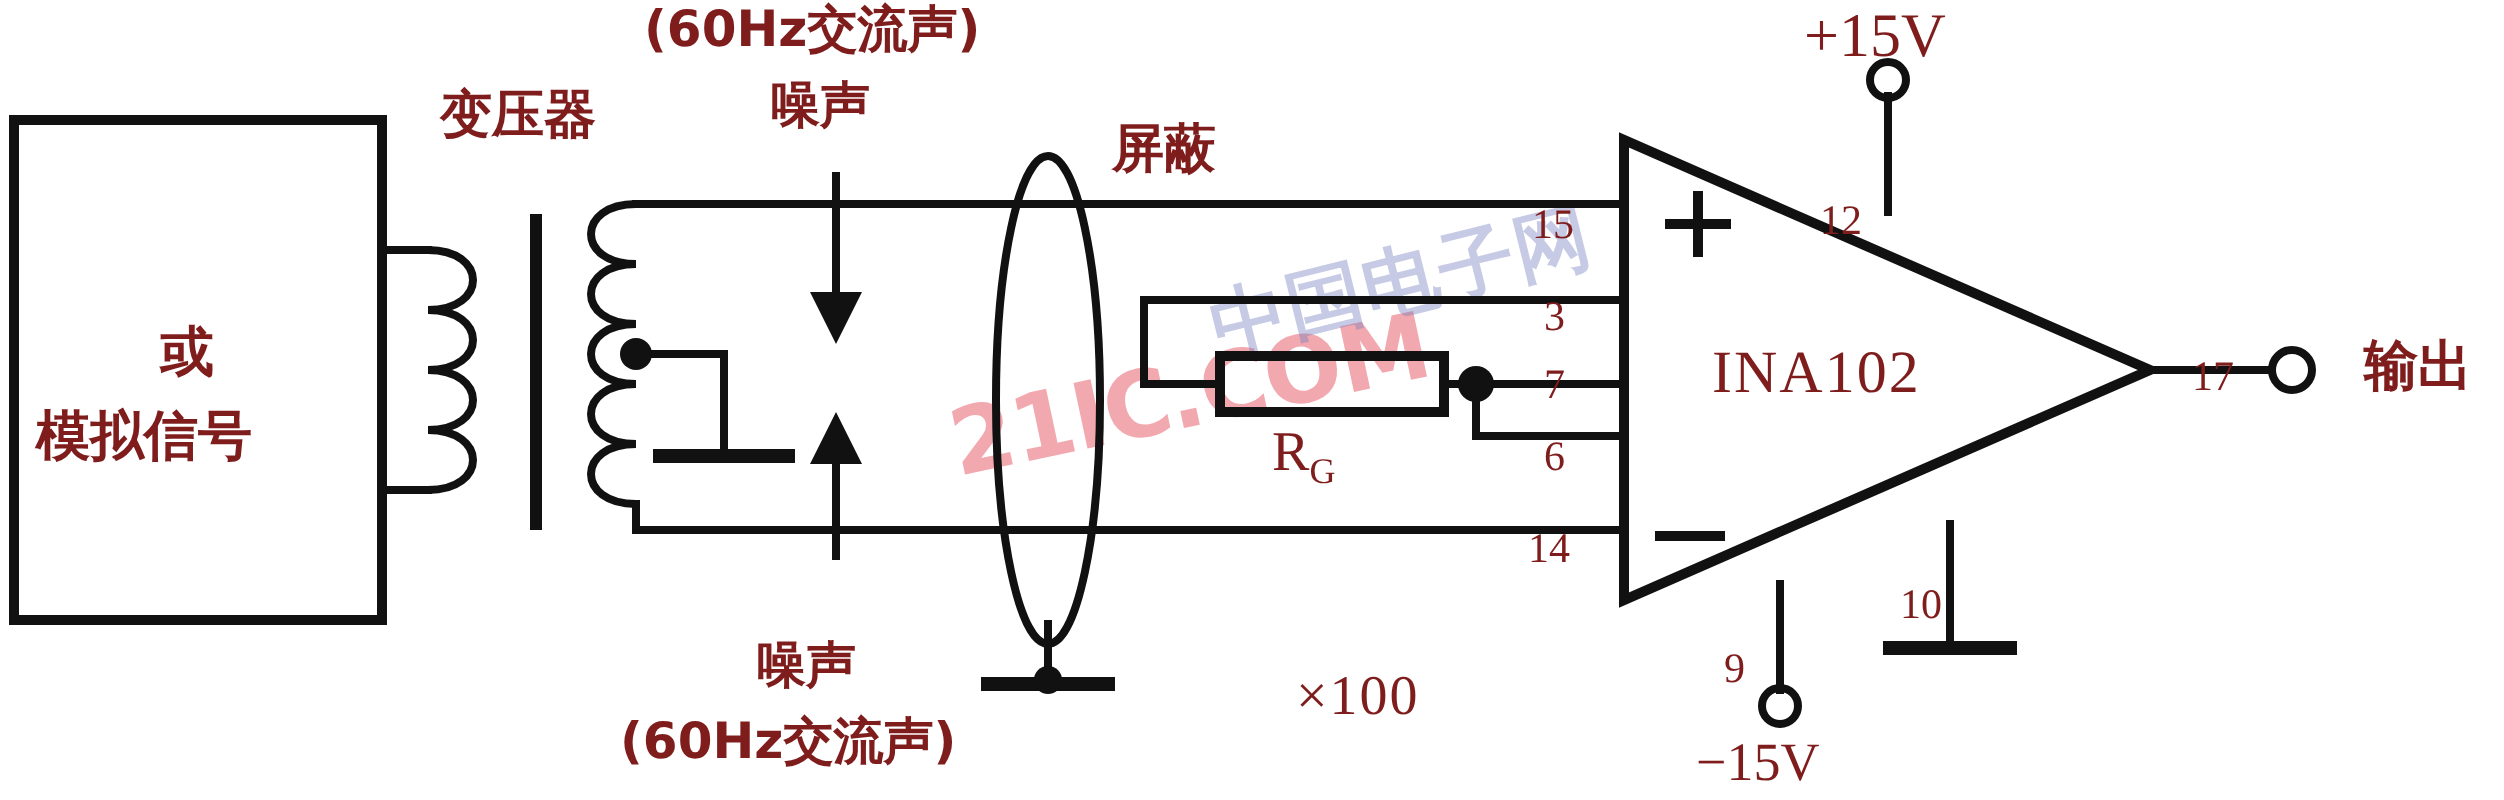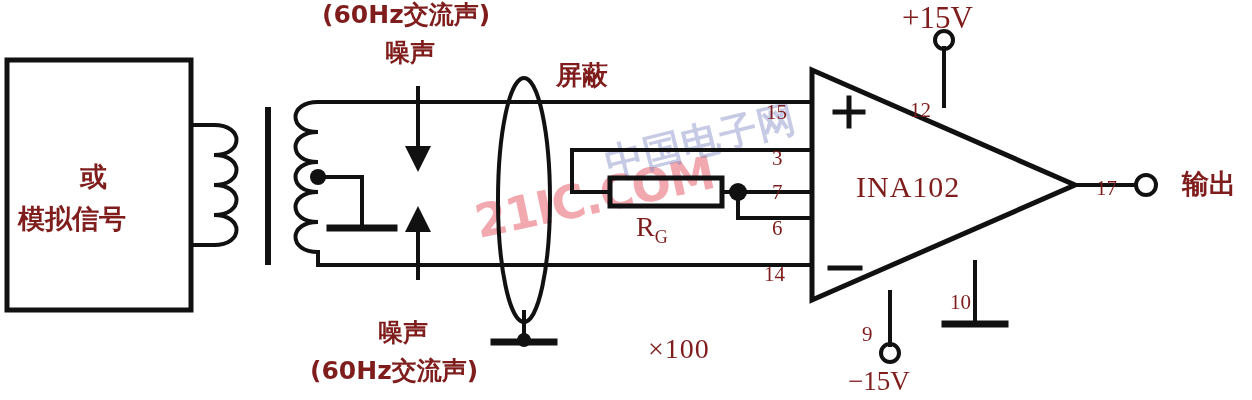--- a/index.html
+++ b/index.html
@@ -134,20 +134,21 @@
 
       <circle cx="318" cy="177" r="8" fill="#111111" stroke="none"></circle>
       <circle cx="738" cy="192" r="9" fill="#111111" stroke="none"></circle>
       <circle cx="524" cy="340" r="7" fill="#111111" stroke="none"></circle>
     </g>
   </svg>
 
   <div class="lbl cjk big" style="left:80px;top:163px;">或</div>
   <div class="lbl cjk big" style="left:18px;top:205px;">模拟信号</div>
 
+  <div class="lbl cjk" style="left:220px;top:45px;font-size:26px;">变压器</div>
 
   <div class="lbl cjk" style="left:322px;top:2px;font-size:25px;">(60Hz交流声)</div>
   <div class="lbl cjk" style="left:385px;top:40px;font-size:25px;">噪声</div>
 
   <div class="lbl cjk" style="left:378px;top:320px;font-size:25px;">噪声</div>
   <div class="lbl cjk" style="left:310px;top:358px;font-size:25px;">(60Hz交流声)</div>
 
   <div class="lbl cjk" style="left:556px;top:62px;font-size:26px;">屏蔽</div>
 
   <div class="lbl" style="left:636px;top:213px;font-size:28px;"><span>R</span><sub style="font-size:18px;">G</sub></div>

